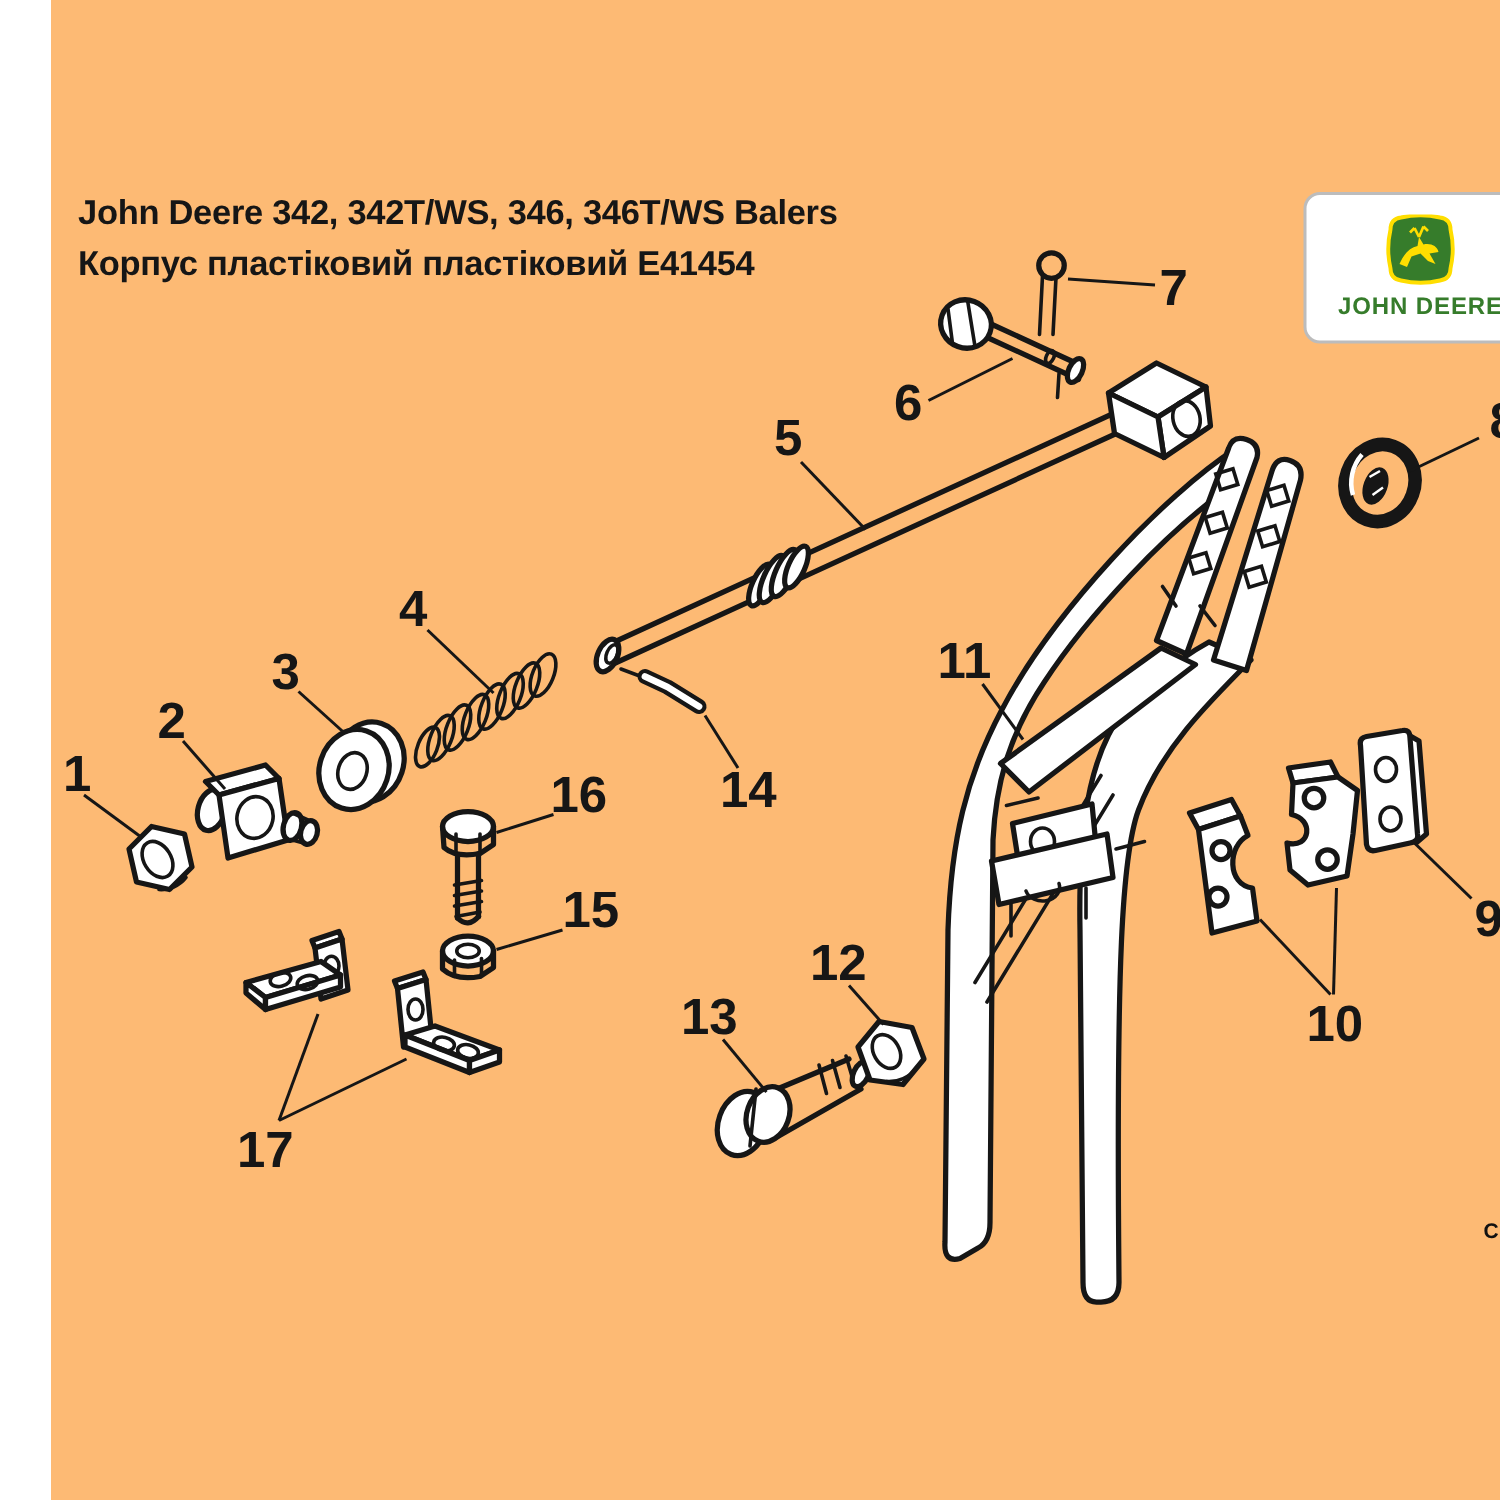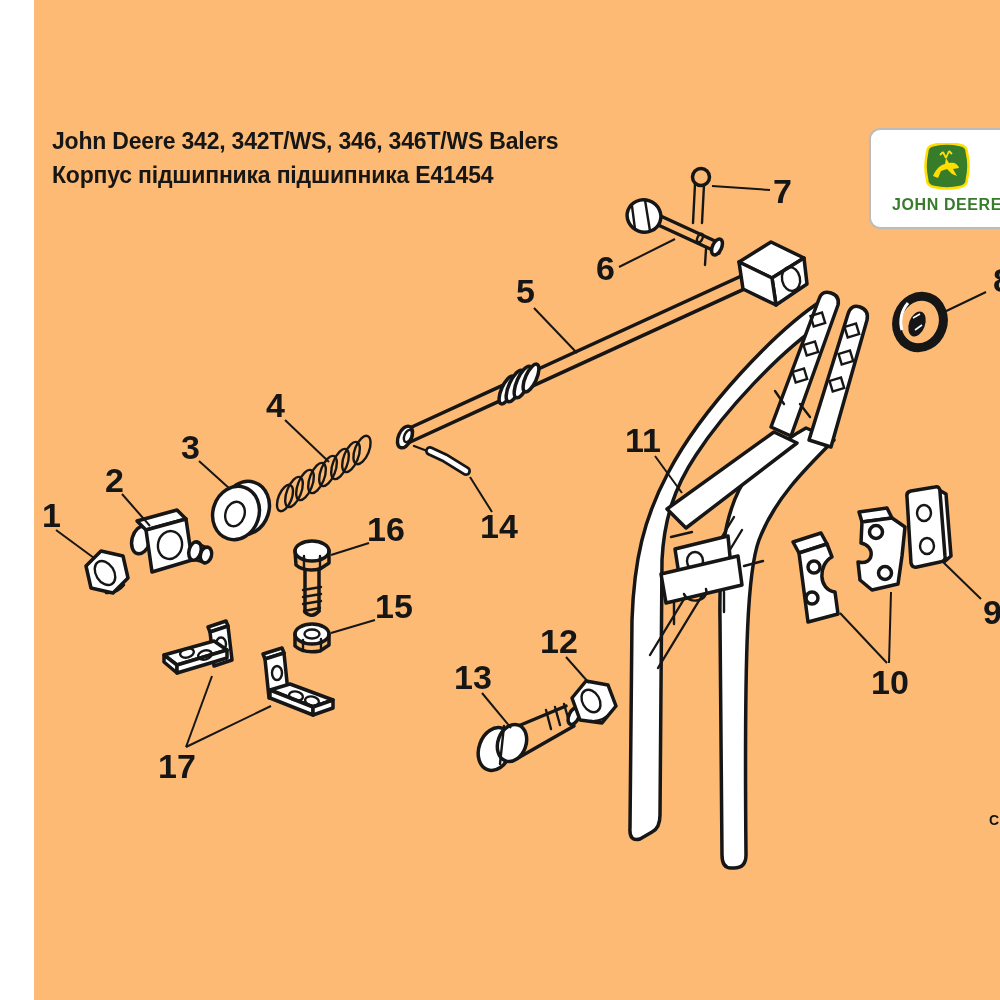--- a/index.html
+++ b/index.html
@@ -20,21 +20,21 @@
   .po{stroke:#161616;stroke-width:3.5;fill:none;stroke-linejoin:round;stroke-linecap:round;}
   .pt{stroke:#161616;stroke-width:2.4;fill:none;stroke-linecap:round;}
 </style>
 </head>
 <body>
 
 <div class="stage">
 
   <div class="title">
     <div>John Deere 342, 342T/WS, 346, 346T/WS Balers</div>
-    <div>Корпус підшипника підшипника E41454</div>
+    <div>Корпус пластіковий пластіковий E41454</div>
   </div>
 
   <div class="logo-box">
     <svg width="56" height="50" viewBox="0 0 56 50">
       <path d="M8,10 Q8,3 15,2 Q28,-1 41,2 Q48,3 48,10 Q51,23 48,36 Q48,43 41,44 Q28,47 15,44 Q8,43 8,36 Q5,23 8,10 Z" fill="#367C2B" stroke="#FFDE00" stroke-width="2.6"></path>
       <path d="M14,33 C17,26 21,22 26,21 L27,15 L30,20 C35,19 39,21 40,25 L34,26 L38,33 L33,31 L28,26 L22,28 L19,35 Z" fill="#FFDE00"></path>
       <path d="M27,15 L24,9 M27,15 L30,8 M30,8 L33,11 M24,9 L21,12" stroke="#FFDE00" stroke-width="1.8" fill="none"></path>
     </svg>
     <div class="logo-text">JOHN DEERE</div>
   </div>

